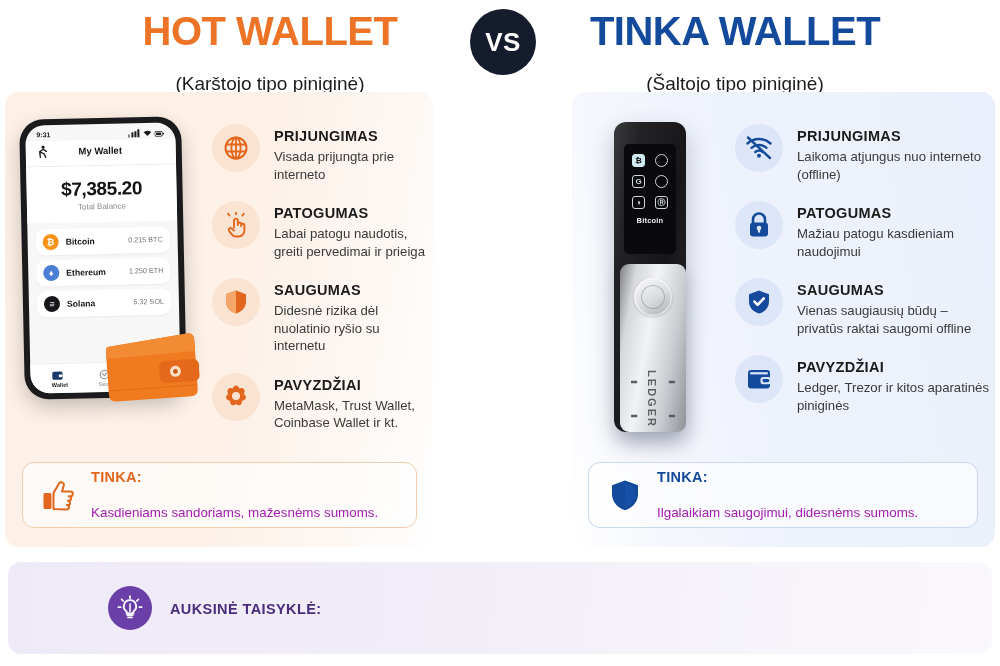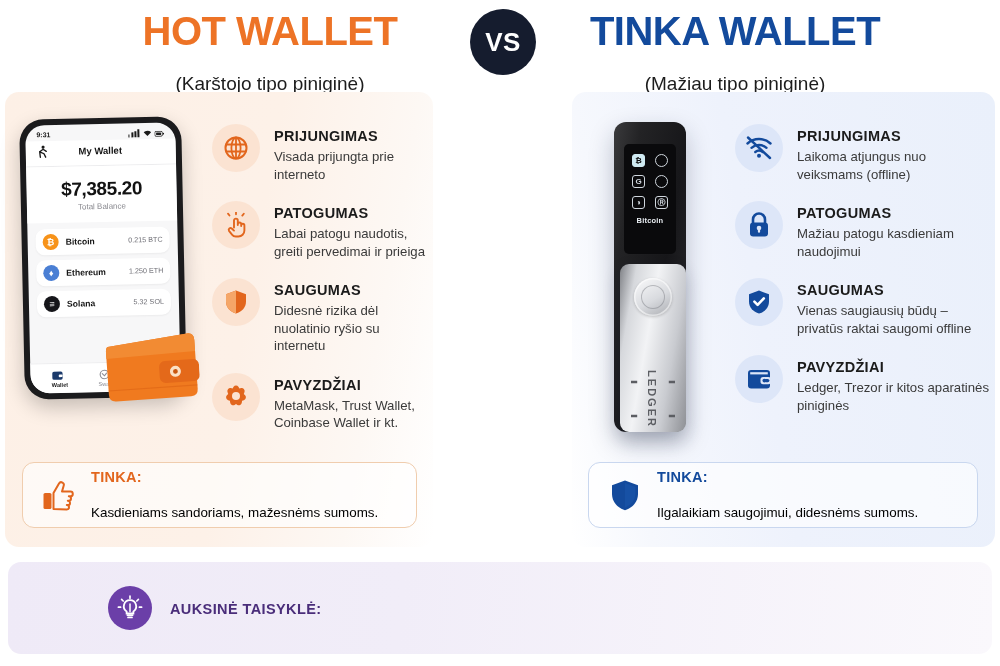--- a/index.html
+++ b/index.html
@@ -69,21 +69,21 @@
   .tinka-hot  { left: 22px;  top: 462px; width: 395px; height: 66px;
                 border: 1.3px solid #f0cdae; }
   .tinka-cold { left: 588px; top: 462px; width: 390px; height: 66px;
                 border: 1.3px solid #c9d7ef; }
   .tinka-icon { width: 40px; flex: 0 0 40px; margin-right: 12px;
                 display: flex; align-items: center; justify-content: center; }
   .tinka-title { font-size: 14.5px; font-weight: bold; letter-spacing: 0.3px;
                  line-height: 19px; margin-bottom: 17px; }
   .tinka-hot  .tinka-title { color: #e2661d; }
   .tinka-cold .tinka-title { color: #134a9c; }
-  .tinka-desc { font-size: 13.4px; color: #000000; line-height: 18px; }
+  .tinka-desc { font-size: 13.4px; color: #a21caf; line-height: 18px; }
 
   
   .banner {
     position: absolute; left: 8px; top: 562px; width: 984px; height: 92px;
     border-radius: 13px;
     background: linear-gradient(95deg,#efeaf7 0%,#f1edf8 40%,#faf8fc 100%);
     display: flex; align-items: center; padding: 4px 0 0 100px;
   }
   .banner-icon {
     position: absolute; left: 100px; top: 24px;
@@ -193,21 +193,21 @@
     <div class="hdr-title">HOT WALLET</div>
     <div class="hdr-sub">(Karštojo tipo piniginė)</div>
   </div>
 
   <div class="vs-badge">
     <span>VS</span>
   </div>
 
   <div class="hdr hdr-cold">
     <div class="hdr-title">TINKA WALLET</div>
-    <div class="hdr-sub">(Mažiau tipo piniginė)</div>
+    <div class="hdr-sub">(Šaltojo tipo piniginė)</div>
   </div>
 
   <div class="panel panel-hot"></div>
   <div class="panel panel-cold"></div>
 
   <div class="phone">
     <div class="phone-screen">
 
       <div class="ph-status">
         <span>9:31</span>
@@ -394,21 +394,21 @@
         <svg width="28" height="26" viewBox="0 0 28 26">
           <path d="M2.5 8.5 A17 17 0 0 1 25.5 8.5" fill="none" stroke="#134a9c" stroke-width="2.4" stroke-linecap="round"></path>
           <path d="M6.5 12.8 A11.5 11.5 0 0 1 21.5 12.8" fill="none" stroke="#134a9c" stroke-width="2.4" stroke-linecap="round"></path>
           <path d="M10.3 17 A6 6 0 0 1 17.7 17" fill="none" stroke="#134a9c" stroke-width="2.4" stroke-linecap="round"></path>
           <circle cx="14" cy="20.8" r="2" fill="#134a9c"></circle>
           <path d="M3 2.5 L25 23" stroke="#134a9c" stroke-width="2.4" stroke-linecap="round"></path>
         </svg>
       </div>
       <div class="f-text">
         <div class="f-title">PRIJUNGIMAS</div>
-        <div class="f-desc">Laikoma atjungus nuo veiksmams (offline)</div>
+        <div class="f-desc">Laikoma atjungus nuo interneto (offline)</div>
       </div>
     </div>
 
     <div class="feature">
       <div class="f-icon">
         <svg width="24" height="26" viewBox="0 0 24 26">
           <path d="M6 11 V7.5 a6 6 0 0 1 12 0 V11" fill="none" stroke="#134a9c" stroke-width="2.6"></path>
           <rect x="3" y="10.5" width="18" height="14" rx="3.2" fill="#134a9c"></rect>
           <circle cx="12" cy="16" r="2.3" fill="#dde6f8"></circle>
           <rect x="10.9" y="16.5" width="2.2" height="4.3" rx="1.1" fill="#dde6f8"></rect>

